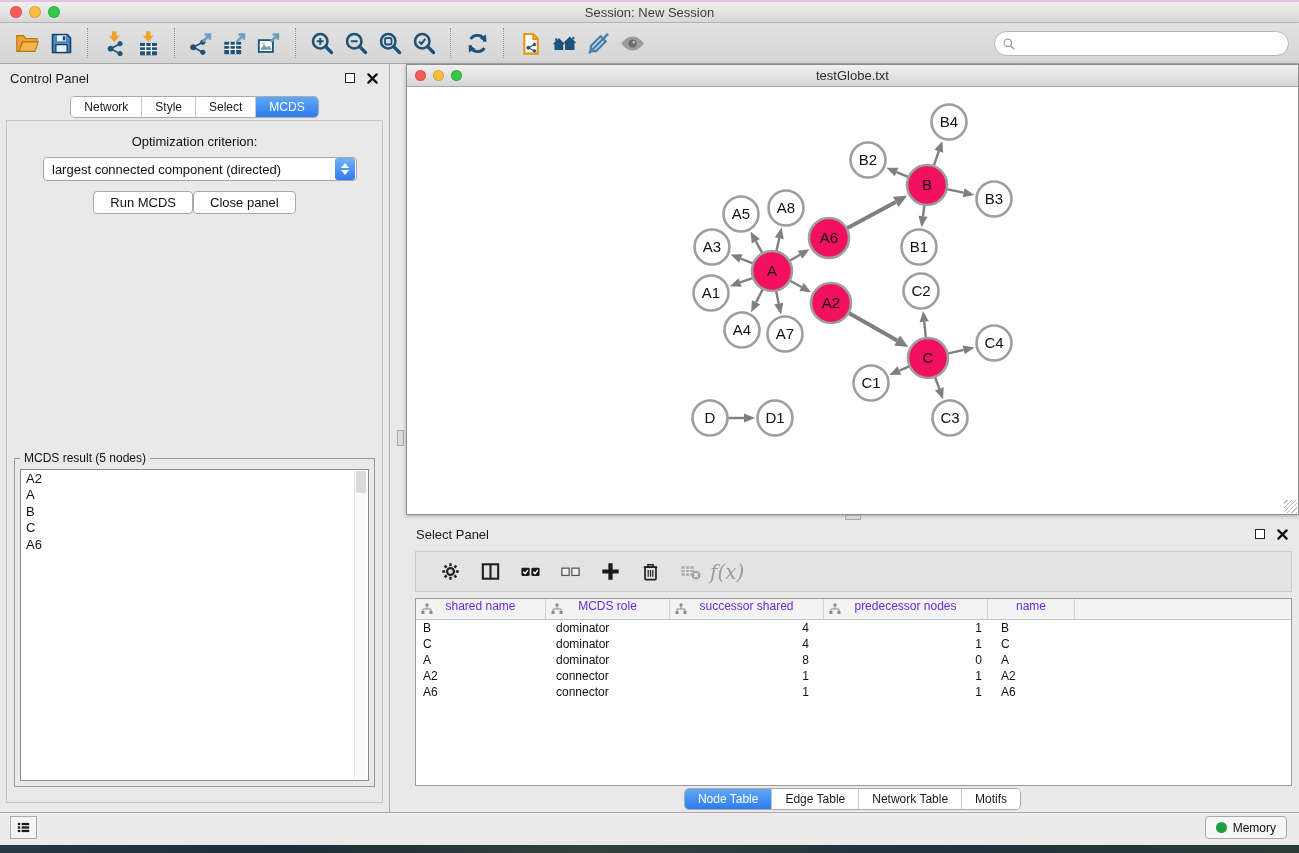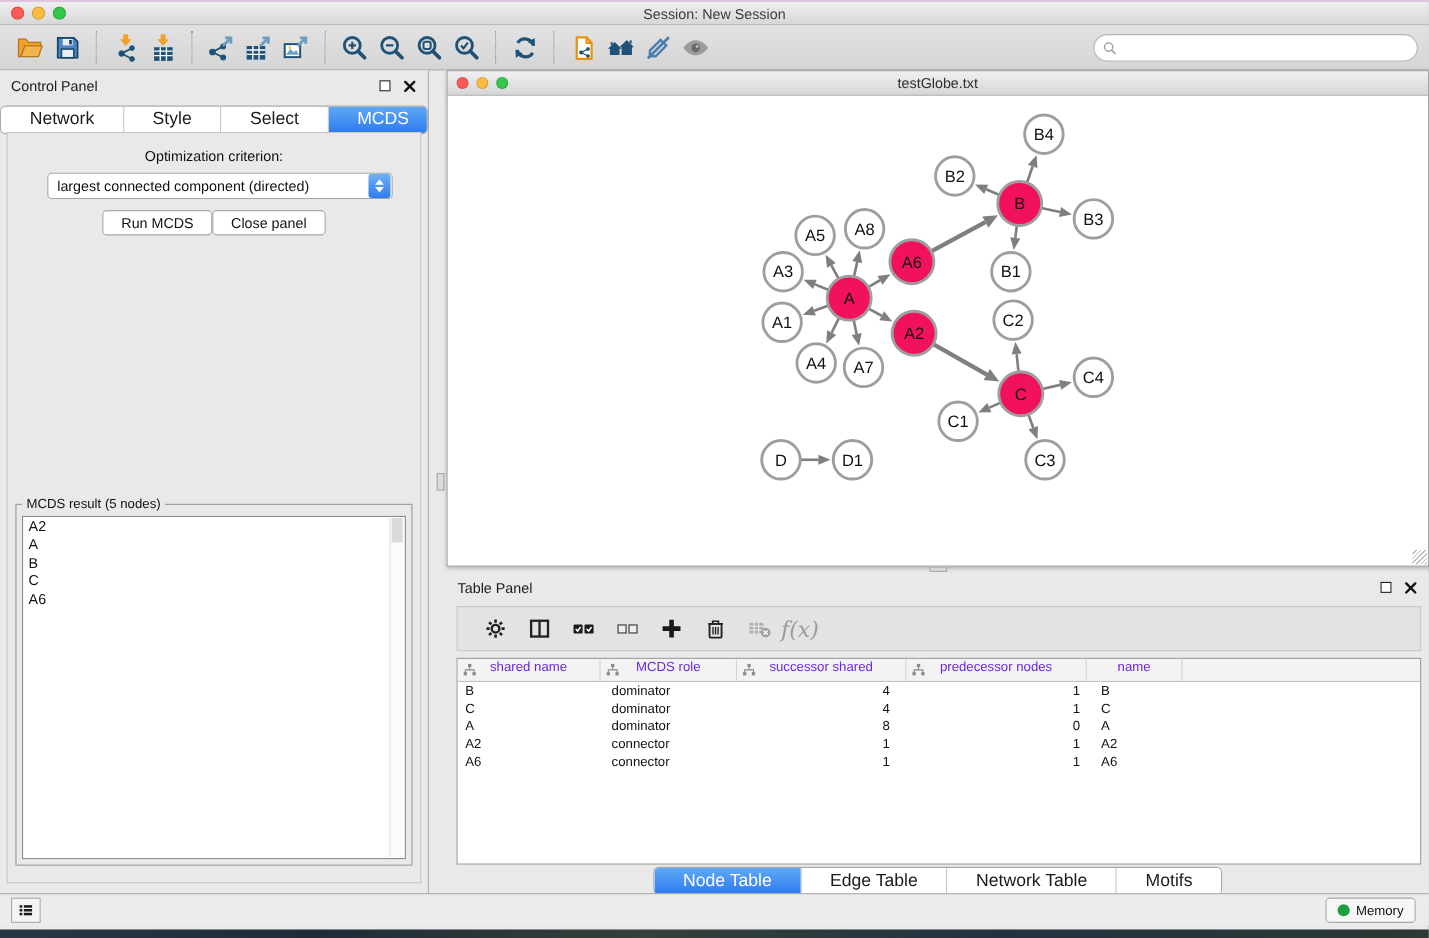--- a/index.html
+++ b/index.html
@@ -33,21 +33,21 @@
   .control-panel { position:absolute; left:0; top:64px; width:390px; height:752px;
                    background:#E9E9E9; border-right:1px solid #AFAFAF; }
   .panel-head { height:28px; display:flex; align-items:center; padding:0 10px; }
   .panel-head .ph-title { font-size:13px; color:#1A1A1A; flex:1; }
   .ph-btn { width:14px; height:14px; margin-left:8px; display:flex; align-items:center; justify-content:center; }
   .float-glyph { width:10px; height:10px; border:1.6px solid #222; background:#fff; }
   .ph-btn svg { width:11px; height:11px; }
 
   .cp-tabs-row { position:absolute; top:32px; left:0; right:0; display:flex; justify-content:center; }
   .seg { display:inline-flex; background:#fff; border:1px solid #A9A9A9; border-radius:5px; overflow:hidden; }
-  .seg-item { font-size:16px; color:#1A1A1A; padding:3px 26px; border-left:1px solid #C8C8C8;
+  .seg-item { font-size:12px; color:#1A1A1A; padding:3px 13px; border-left:1px solid #C8C8C8;
               background:#fff; white-space:nowrap; }
   .seg-item:first-child { border-left:none; }
   .seg-item.active { background:linear-gradient(#5FA8F5,#2D7BEE); color:#fff; }
 
   .cp-body { position:absolute; top:56px; left:6px; right:6px; bottom:13px;
              border:1px solid #C6C6C6; background:#E9E9E9; }
   .opt-label { position:absolute; top:13px; left:0; right:0; text-align:center; font-size:13px; color:#111; }
   .opt-select { position:absolute; top:36px; left:36px; width:314px; height:24px; background:#fff;
                 border:1px solid #A6A6A6; border-radius:4px; display:flex; align-items:center; }
   .opt-select .sel-text { flex:1; font-size:13px; padding-left:8px; color:#111; white-space:nowrap; }
@@ -434,21 +434,21 @@
           <text x="368" y="330" text-anchor="middle" dy="0.35em" fill="#111111" font-size="15" font-family="&quot;Liberation Sans&quot;,sans-serif">D1</text>
         </svg>
     </div>
     <div class="net-grip"></div>
   </div>
 
   <div class="tp-splitter"></div>
 
   <div class="table-panel">
     <div class="panel-head">
-      <span class="ph-title">Table Panel</span>
+      <span class="ph-title">Select Panel</span>
       <span class="ph-btn">
           <span class="float-glyph"></span>
         </span>
       <span class="ph-btn">
         <svg viewBox="0 0 12 12">
             <path d="M1.5 1.5l9 9M10.5 1.5l-9 9" stroke="#111" stroke-width="2.4" stroke-linecap="round"></path>
           </svg>
       </span>
     </div>
 

